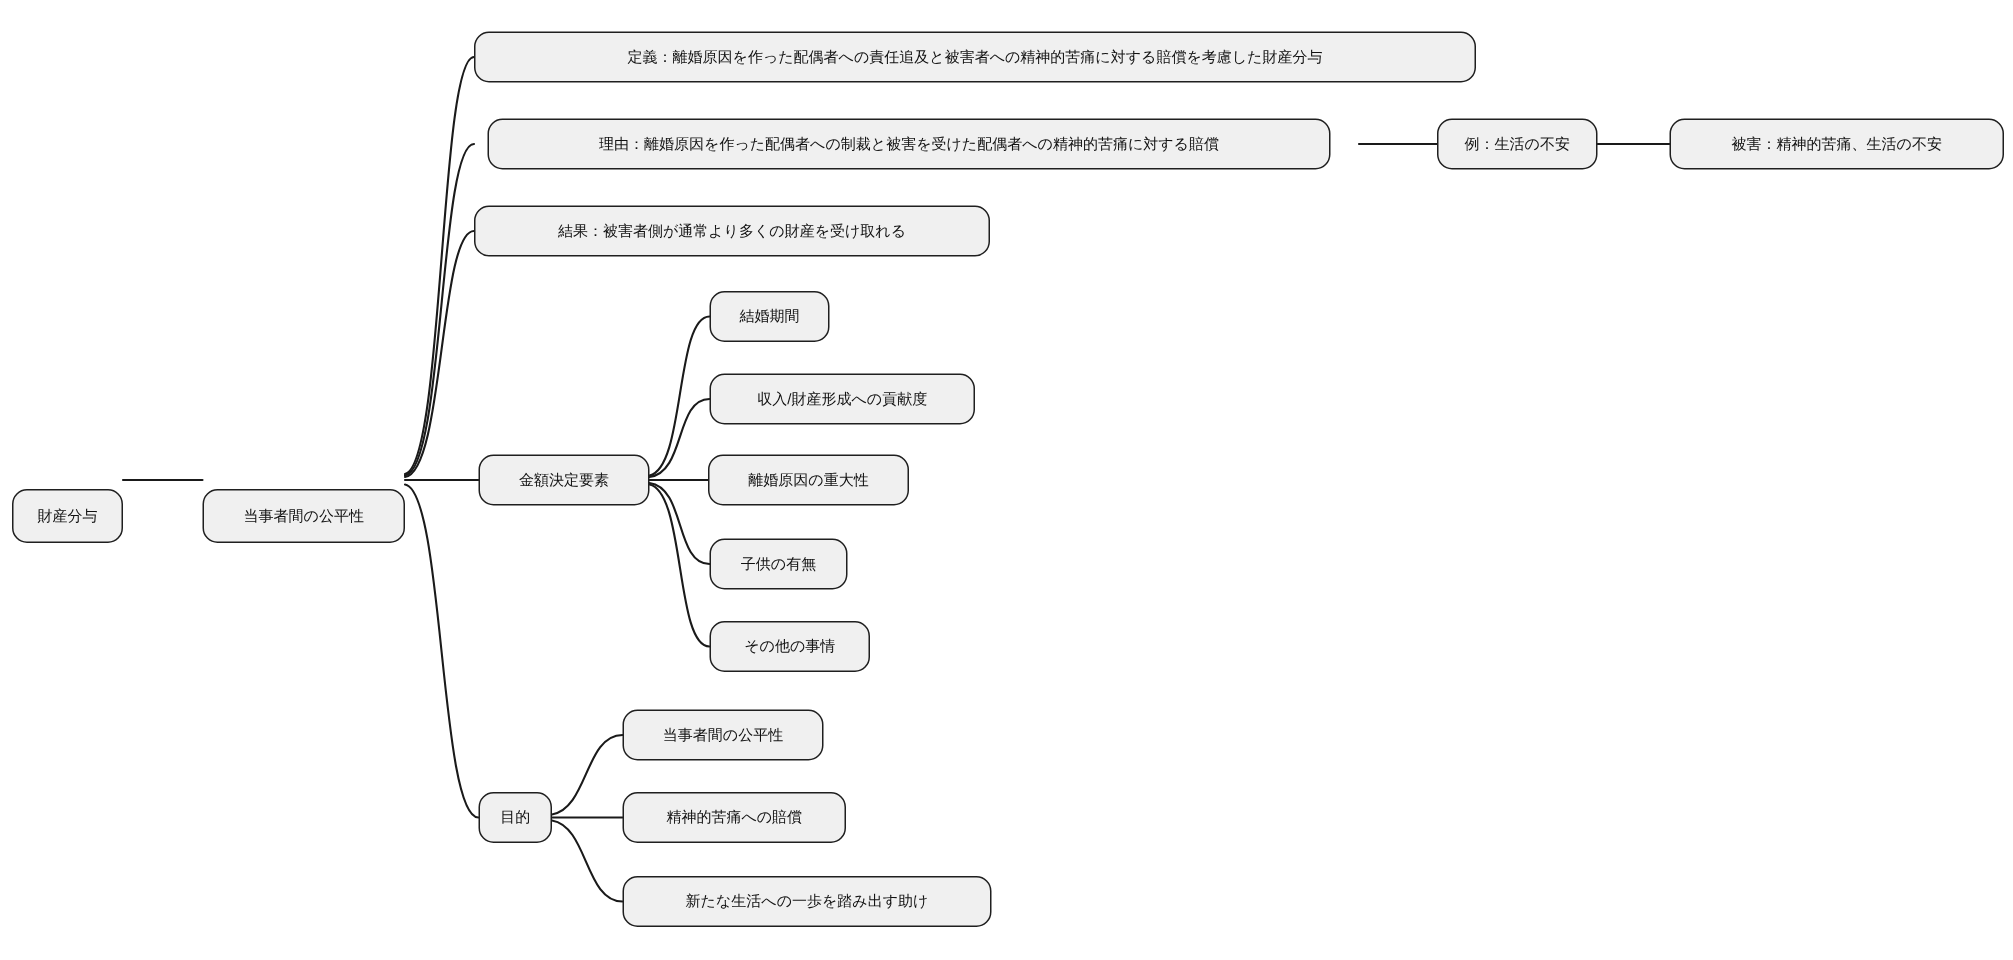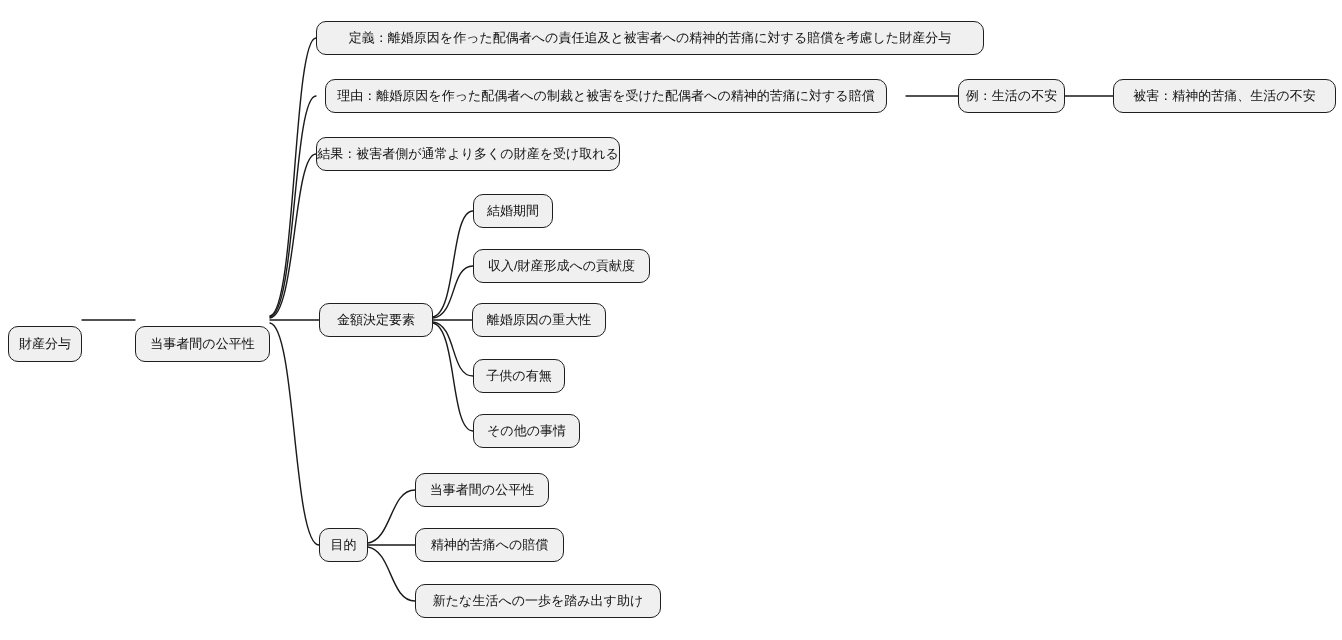--- a/index.html
+++ b/index.html
@@ -13,21 +13,21 @@
   #edges{position:absolute;left:0;top:0;width:1342px;height:640px;}
   #edges path{fill:none;stroke:#1a1a1a;stroke-width:1.4;stroke-linecap:round;}
   .node{
     position:absolute;
     box-sizing:border-box;
     height:34px;
     display:flex;align-items:center;justify-content:center;
     background:#f0f0f0;
     border:1.5px solid #1f1f1f;
     border-radius:10px;
-    font-size:13px;
+    font-size:10px;
     color:#111111;
     white-space:nowrap;
     overflow:hidden;
     padding:0 8px;
   }
   .node.lv0{height:36px;margin-top:24px;}
 </style>
 </head>
 <body>
 
@@ -57,21 +57,21 @@
   <div class="node lv0" style="left:135px;top:302px;width:135px">当事者間の公平性</div>
 
   <div class="node" style="left:316px;top:21px;width:668px">定義：離婚原因を作った配偶者への責任追及と被害者への精神的苦痛に対する賠償を考慮した財産分与</div>
 
   <div class="node" style="left:325px;top:79px;width:562px">理由：離婚原因を作った配偶者への制裁と被害を受けた配偶者への精神的苦痛に対する賠償</div>
 
   <div class="node" style="left:958px;top:79px;width:107px">例：生活の不安</div>
 
   <div class="node" style="left:1113px;top:79px;width:223px">被害：精神的苦痛、生活の不安</div>
 
-  <div class="node" style="left:316px;top:137px;width:304px">結果：被害者側が通常より多くの財産を受け取れる</div>
+  <div class="node" style="left:316px;top:137px;width:344px">結果：被害者側が通常より多くの財産を受け取れる</div>
 
   <div class="node" style="left:319px;top:303px;width:114px">金額決定要素</div>
 
   <div class="node" style="left:473px;top:194px;width:80px">結婚期間</div>
 
   <div class="node" style="left:473px;top:249px;width:177px">収入/財産形成への貢献度</div>
 
   <div class="node" style="left:472px;top:303px;width:134px">離婚原因の重大性</div>
 
   <div class="node" style="left:473px;top:359px;width:92px">子供の有無</div>

